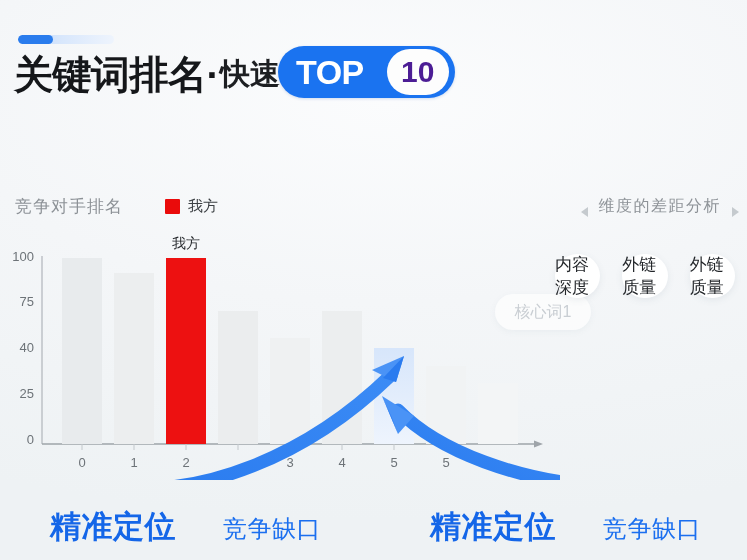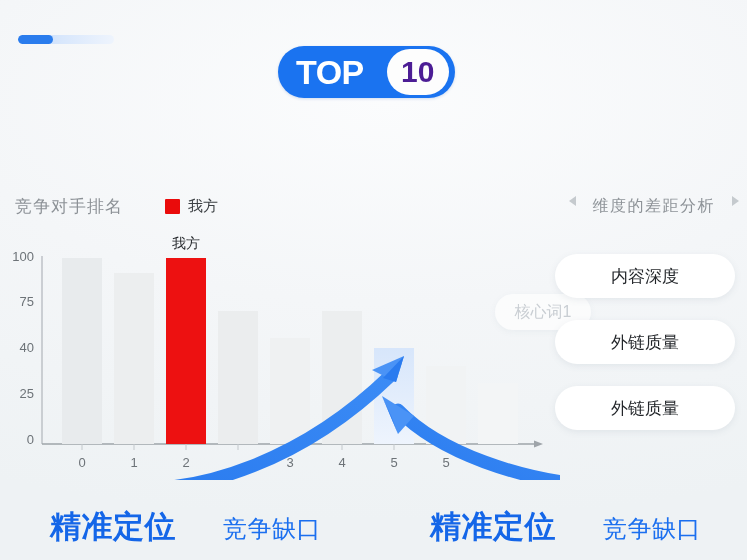--- a/index.html
+++ b/index.html
@@ -136,22 +136,22 @@
   .legend-label {
     font-size: 15px;
     color: #3c4044;
   }
 
   
   .panel-header {
     position: absolute;
     right: 8px; top: 196px;
     display: flex;
-    align-items: flex-start;
-    gap: 17px;
+    align-items: flex-end;
+    gap: 11px;
   }
   .panel-header-text {
     font-size: 16px;
     color: #8e9398;
     letter-spacing: 1.5px;
   }
   .tri {
     width: 0; height: 0;
     border-top: 5px solid transparent;
     border-bottom: 5px solid transparent;
@@ -167,21 +167,21 @@
     height: 230px;
   }
   .chart svg { display: block; }
 
   
   .cards {
     position: absolute;
     right: 12px; top: 254px;
     width: 180px;
     display: flex;
-    flex-direction: column;
+    flex-direction: row;
     gap: 22px;
     justify-content: flex-end;
   }
   .card {
     height: 44px;
     border-radius: 22px;
     background: #ffffff;
     display: flex;
     align-items: center;
     justify-content: center;
@@ -240,20 +240,25 @@
 
   <div class="progress-track">
     <div class="progress-fill" style="width: 36%;"></div>
   </div>
 
   <div class="top-badge">
     <span class="top-badge-label">TOP</span>
     <span class="top-badge-circle">10</span>
   </div>
 
+  <div class="headline">
+    <span class="headline-main">关键词排名</span>
+    <span class="headline-main">·</span>
+    <span class="headline-sub">快速</span>
+  </div>
 
 
   <div class="chart-header">
     <span class="chart-header-title">竞争对手排名</span>
     <span class="legend">
       <span class="legend-swatch" style="background: rgb(234, 11, 11);"></span>
       <span class="legend-label">我方</span>
     </span>
   </div>
 

